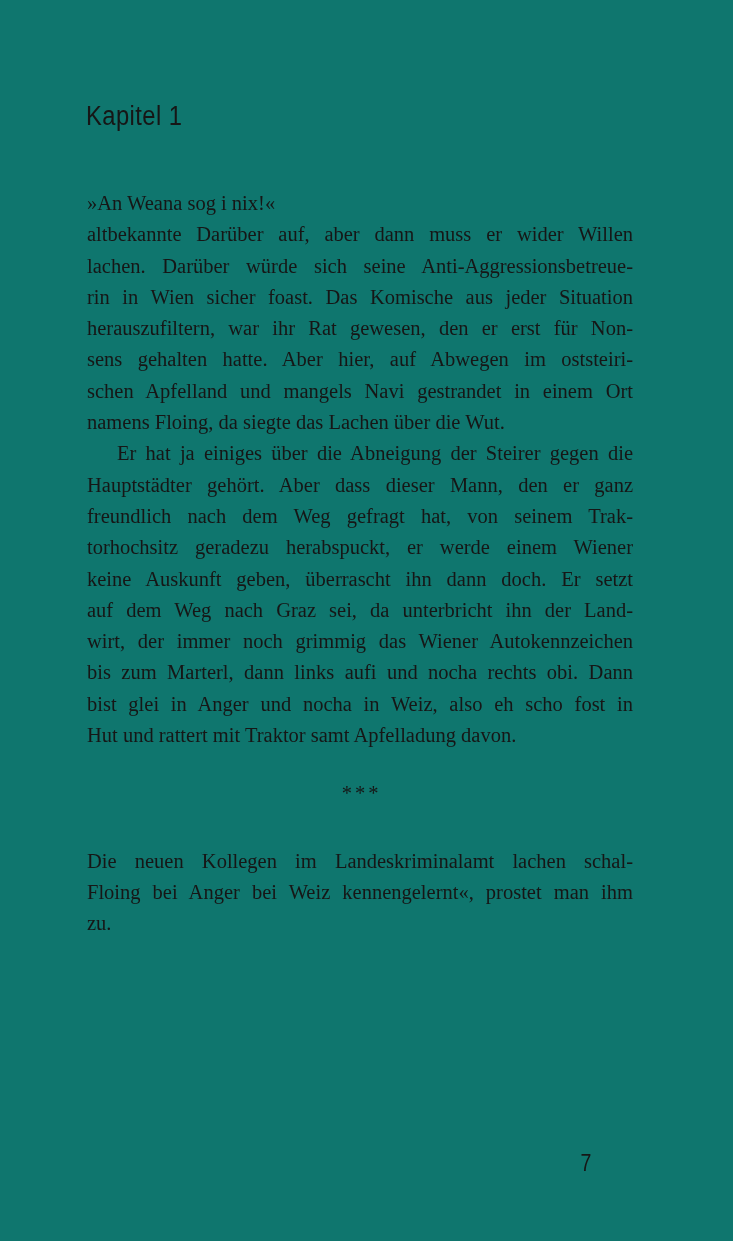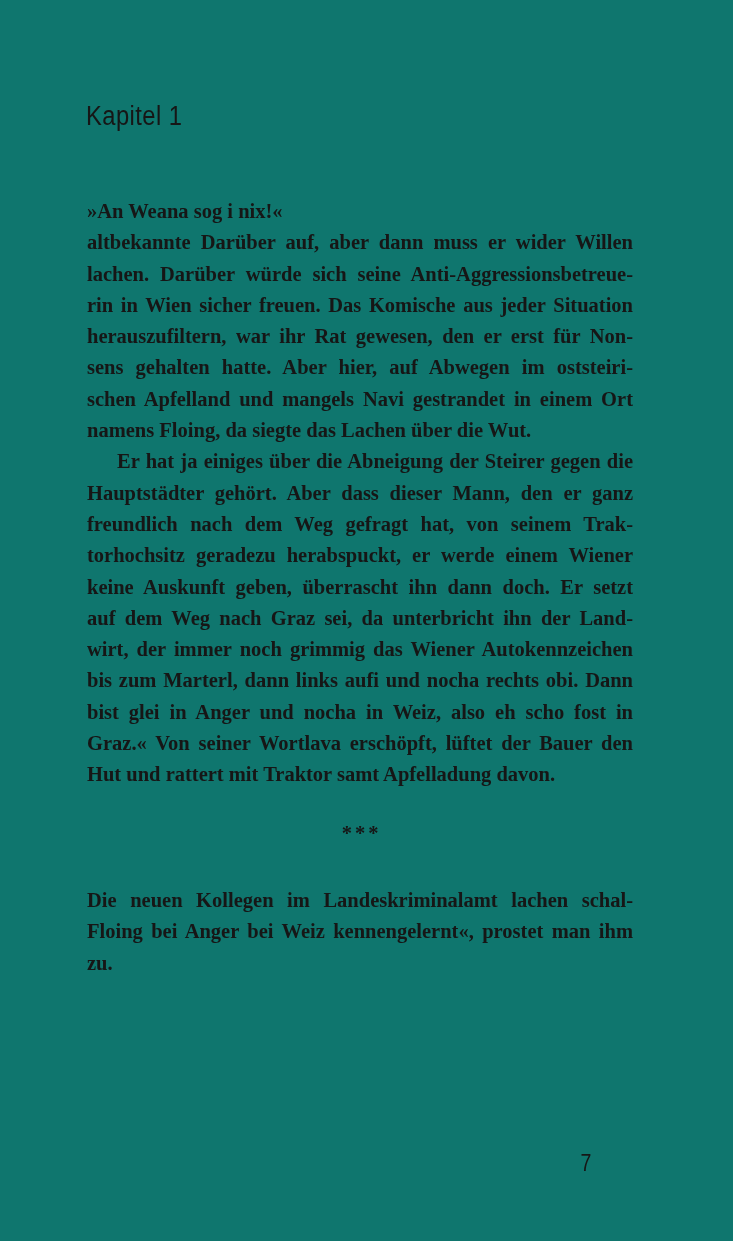--- a/index.html
+++ b/index.html
@@ -28,26 +28,25 @@
     line-height: 30px;
     color: #161616;
     transform: scaleX(0.88);
     transform-origin: left center;
     letter-spacing: 0.5px;
     white-space: nowrap;
   }
   .page-text {
     position: absolute;
     left: 87px;
-    top: 196px;
+    top: 188px;
     width: 546px;
     font-size: 20.5px;
     line-height: 31.3px;
     color: #161616;
-    font-weight: bold;
   }
   .text-line {
     text-align: justify;
     text-align-last: justify;
     white-space: nowrap;
   }
   .text-line.para-last {
     text-align-last: left;
   }
   .text-line.first-indent {
@@ -78,35 +77,34 @@
 </head>
 <body>
 
 <div class="book-page">
   <div class="chapter-heading">Kapitel 1</div>
 
   <div class="page-text" id="page-text">
       <div class="text-line para-last">»An Weana sog i nix!«</div>
       <div class="text-line">altbekannte Darüber auf, aber dann muss er wider Willen</div>
       <div class="text-line">lachen. Darüber würde sich seine Anti-Aggressionsbetreue-</div>
-      <div class="text-line">rin in Wien sicher freuen. Das Komische aus jeder Situation</div>
+      <div class="text-line">rin in Wien sicher foast. Das Komische aus jeder Situation</div>
       <div class="text-line">herauszufiltern, war ihr Rat gewesen, den er erst für Non-</div>
       <div class="text-line">sens gehalten hatte. Aber hier, auf Abwegen im oststeiri-</div>
       <div class="text-line">schen Apfelland und mangels Navi gestrandet in einem Ort</div>
       <div class="text-line para-last">namens Floing, da siegte das Lachen über die Wut.</div>
       <div class="text-line first-indent">Er hat ja einiges über die Abneigung der Steirer gegen die</div>
       <div class="text-line">Hauptstädter gehört. Aber dass dieser Mann, den er ganz</div>
       <div class="text-line">freundlich nach dem Weg gefragt hat, von seinem Trak-</div>
       <div class="text-line">torhochsitz geradezu herabspuckt, er werde einem Wiener</div>
       <div class="text-line">keine Auskunft geben, überrascht ihn dann doch. Er setzt</div>
       <div class="text-line">auf dem Weg nach Graz sei, da unterbricht ihn der Land-</div>
       <div class="text-line">wirt, der immer noch grimmig das Wiener Autokennzeichen</div>
       <div class="text-line">bis zum Marterl, dann links aufi und nocha rechts obi. Dann</div>
       <div class="text-line">bist glei in Anger und nocha in Weiz, also eh scho fost in</div>
-      <div class="text-line">Graz.« Von seiner Wortlava erschöpft, lüftet der Bauer den</div>
       <div class="text-line para-last">Hut und rattert mit Traktor samt Apfelladung davon.</div>
       <div class="separator">***</div>
       <div class="text-line">Die neuen Kollegen im Landeskriminalamt lachen schal-</div>
       <div class="text-line">Floing bei Anger bei Weiz kennengelernt«, prostet man ihm</div>
       <div class="text-line para-last">zu.</div>
     </div>
 
   <div class="page-number">7</div>
 </div>
 

